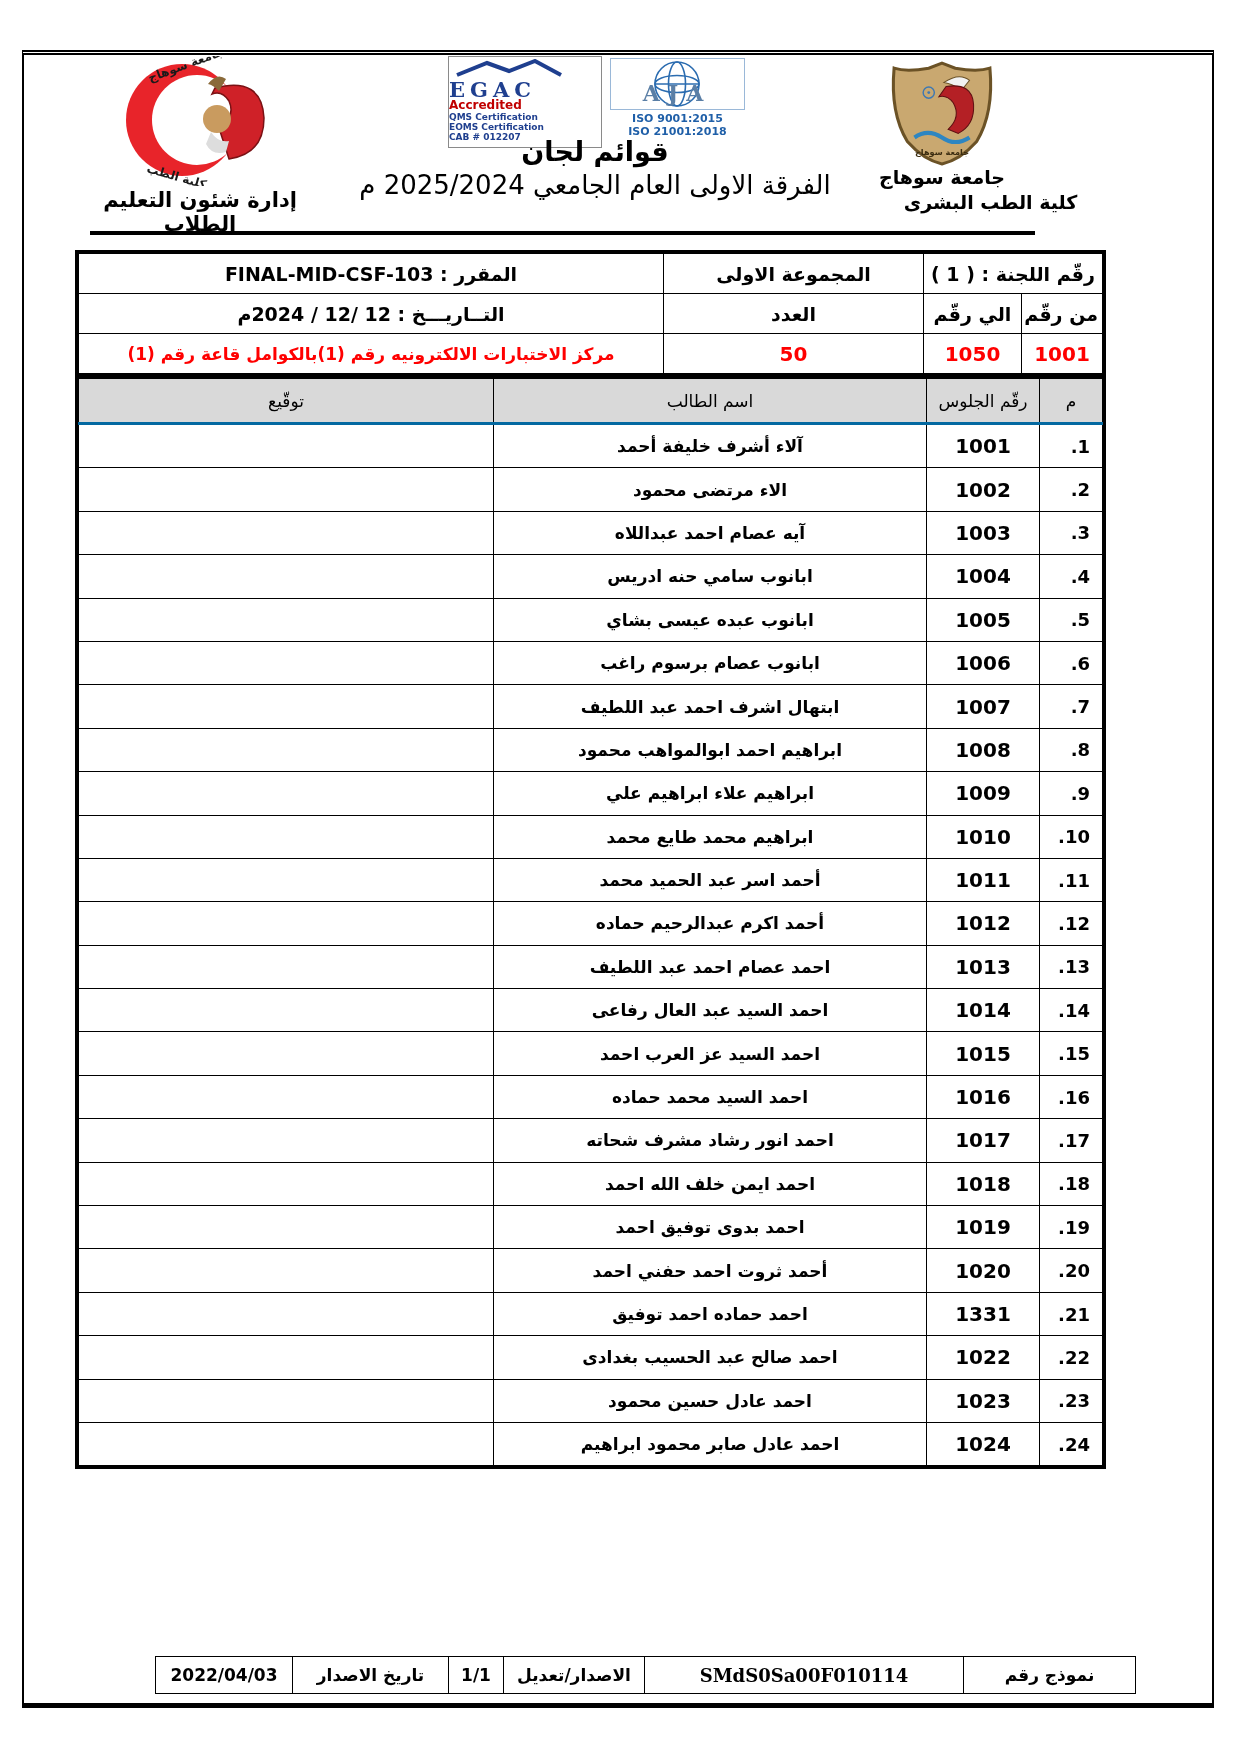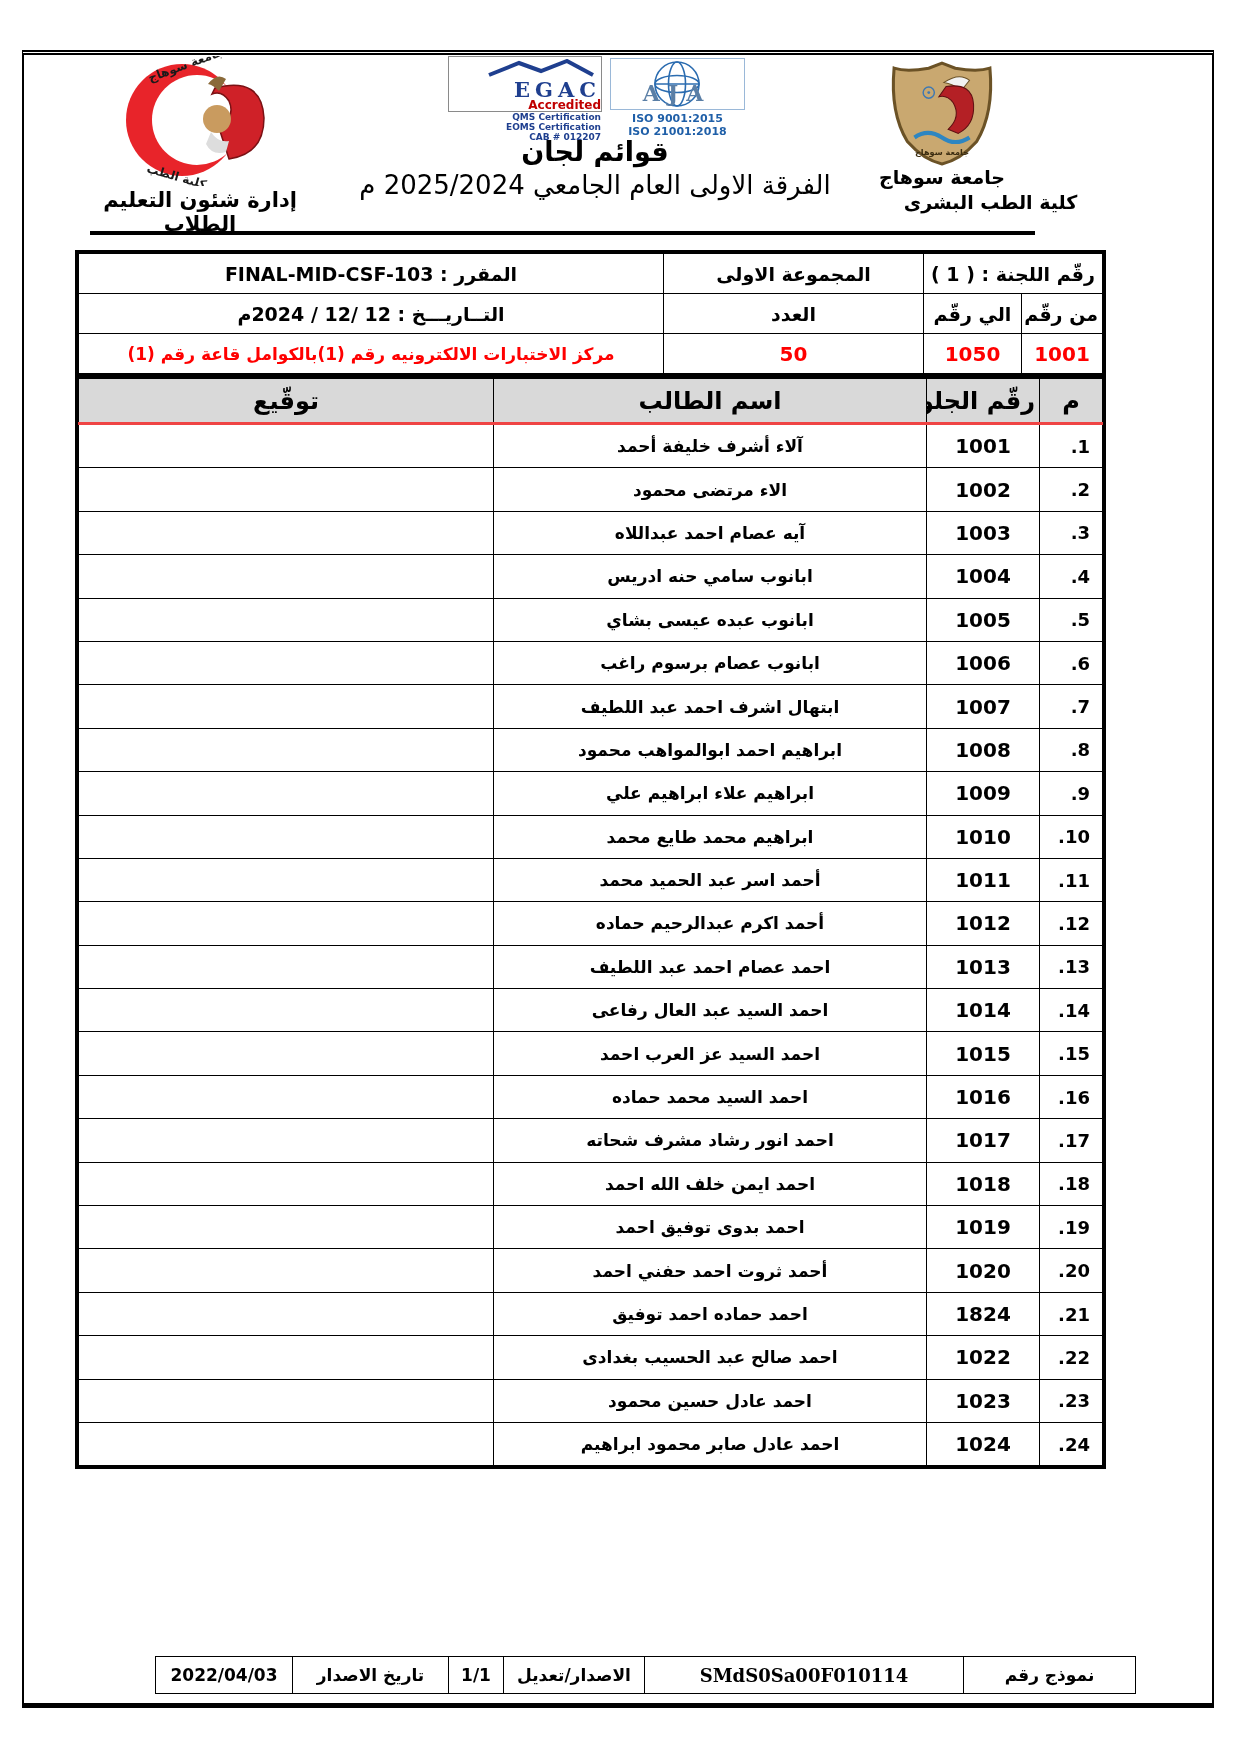--- a/index.html
+++ b/index.html
@@ -19,22 +19,22 @@
   .org-right1{left:852px;top:166px;width:180px;font-size:19px;font-weight:bold;text-align:center;}
   .org-right2{left:888px;top:191px;width:205px;font-size:19px;font-weight:bold;text-align:center;}
   .title1{left:380px;top:136px;width:430px;font-size:27px;font-weight:bold;text-align:center;}
   .title2{left:310px;top:170px;width:570px;font-size:26px;font-weight:normal;text-align:center;direction:rtl;}
   .divider{left:90px;top:231px;width:945px;height:4px;background:#000;}
 
   .logo-left{left:112px;top:56px;width:170px;height:130px;}
   .logo-right{left:884px;top:60px;width:116px;height:106px;}
 
   .egac-box{
-    left:448px;top:56px;width:154px;height:56px;border:1px solid #8a8a8a;
-    background:#fff;text-align:right;padding-top:2px;box-sizing:border-box;
+    left:448px;top:56px;width:154px;height:92px;border:1px solid #8a8a8a;
+    background:#fff;text-align:left;padding-top:2px;box-sizing:border-box;
   }
   .egac-name{font-size:21px;font-weight:bold;color:#1f3f8f;letter-spacing:5px;line-height:18px;font-family:"DejaVu Serif",serif;}
   .egac-accred{font-size:12px;font-weight:bold;color:#c00000;line-height:13px;}
   .egac-line{font-size:9px;font-weight:bold;color:#1f3f8f;line-height:10px;}
   .aja-box{
     left:610px;top:58px;width:135px;height:52px;border:1px solid #9ab8d8;
     background:#fff;box-sizing:border-box;
   }
   .aja-iso{left:610px;top:112px;width:135px;text-align:center;font-size:11px;font-weight:bold;color:#1f5fa8;line-height:13px;}
 
@@ -43,21 +43,21 @@
     left:75px;top:250px;width:1031px;border:3px solid #000;box-sizing:border-box;background:#fff;
   }
   table{border-collapse:collapse;width:100%;table-layout:fixed;direction:rtl;}
   td,th{border:1px solid #000;padding:0 4px;overflow:hidden;white-space:nowrap;}
   #info-table td{height:39px;font-size:19px;font-weight:bold;text-align:center;}
   #info-table .red-val{color:var(--accent-red,#f00);font-size:20px;}
   #info-table .red-loc{color:var(--accent-red,#f00);font-size:17px;}
   #info-table{border-bottom:3px solid #000;}
   #student-table thead th{
     height:43px;background:var(--header-gray,#d9d9d9);
-    font-size:24px;font-weight:bold;border-top:3px solid #000;border-bottom:3px solid #ef4444;
+    font-size:17px;font-weight:normal;border-top:3px solid #000;border-bottom:3px solid #0369a1;
   }
   #student-table td{height:42.4px;}
   td.serial{direction:ltr;text-align:right;padding-right:12px;font-size:18px;font-weight:bold;}
   td.seat{text-align:center;font-size:20px;font-weight:bold;}
   td.sname{text-align:center;font-size:17px;font-weight:bold;}
   td.sig{background:#fff;}
 
   
   .footer-table{left:155px;top:1656px;width:981px;}
   #foot td{height:36px;font-size:17px;font-weight:bold;text-align:center;border:1.5px solid #000;}
@@ -290,21 +290,21 @@
             <td class="sig"></td>
           </tr>
           <tr>
             <td class="serial">.20</td>
             <td class="seat">1020</td>
             <td class="sname">أحمد ثروت احمد حفني احمد</td>
             <td class="sig"></td>
           </tr>
           <tr>
             <td class="serial">.21</td>
-            <td class="seat">1824</td>
+            <td class="seat">1331</td>
             <td class="sname">احمد حماده احمد توفيق</td>
             <td class="sig"></td>
           </tr>
           <tr>
             <td class="serial">.22</td>
             <td class="seat">1022</td>
             <td class="sname">احمد صالح عبد الحسيب بغدادى</td>
             <td class="sig"></td>
           </tr>
           <tr>

